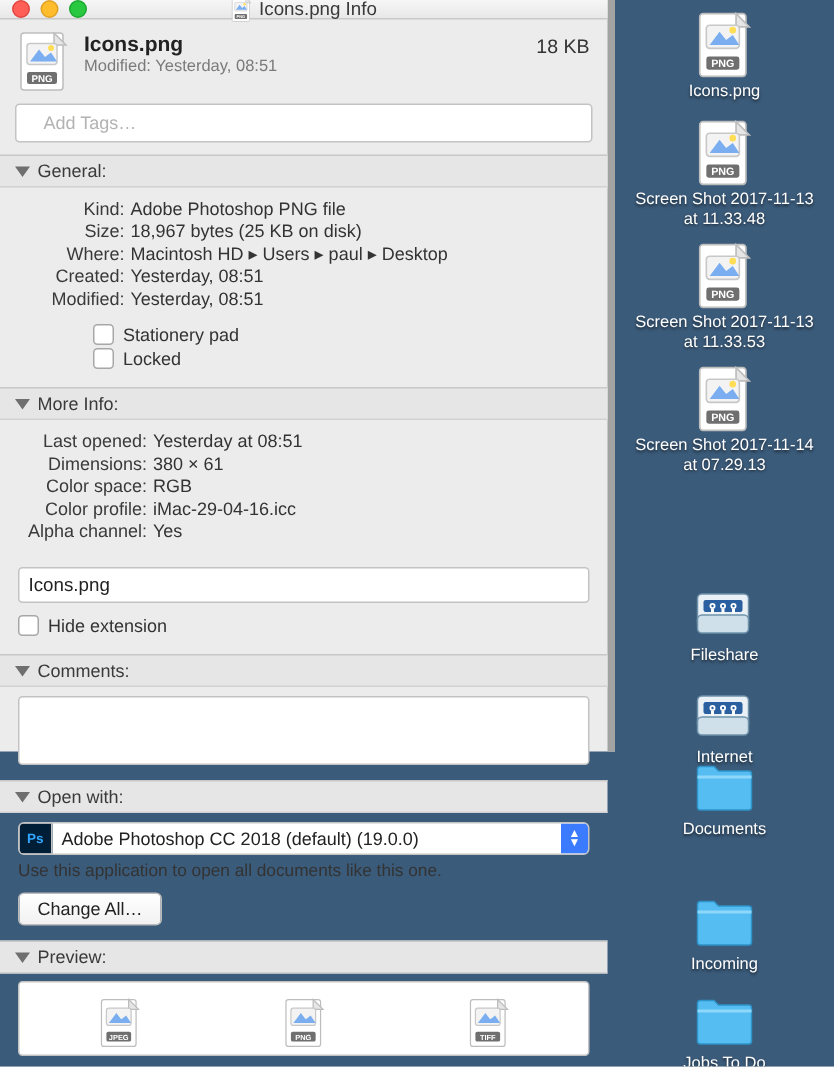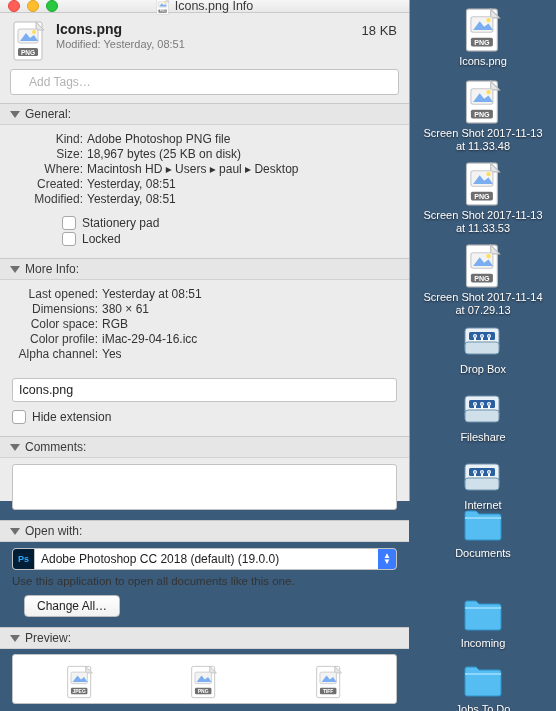--- a/index.html
+++ b/index.html
@@ -8,21 +8,21 @@
     font-family: -apple-system, "Helvetica Neue", Arial, sans-serif;
     font-size: 12px;
     background: #3b5b7a;
     overflow: hidden;
     position: relative;
   }
   .info-window {
     position: absolute; left: 0; top: 0;
     width: 410px; height: 501px;
     background: #ececec;
-    border-right: 1px solid #a3a3a3;
+    border-right: 5px solid #a3a3a3;
     display: flex; flex-direction: column;
   }
   .titlebar {
     height: 22px;
     background: linear-gradient(#f6f6f6,#e8e8e8);
     border-bottom: 1px solid #c9c9c9;
     display: flex; align-items: center;
     position: relative;
   }
   .traffic { display: flex; gap: 7px; margin-left: 8px; }
@@ -107,21 +107,21 @@
     width:18px; height:100%;
     background:#3b7bff; color:#fff;
     display:flex; flex-direction:column; align-items:center; justify-content:center;
     line-height:6px; font-size:8px;
   }
   .hint { font-size:11.5px; margin-top:5px; color:#333;}
   .btn {
     display:inline-block; margin-top:8px;
     background:linear-gradient(#fff,#f1f1f1);
     border:1px solid #bcbcbc; border-radius:4px;
-    padding:3px 12px; font-size:12px; color:#222;margin-left:12px;
+    padding:3px 12px; font-size:12px; color:#222;
   }
   .preview-area {
     margin:5px 12px 12px 12px;
     background:#fff; border:1px solid #c3c3c3;
     border-radius:3px;
     display:flex; justify-content:space-around;
     padding:10px 5px 4px 5px;
   }
   .thumb { display:flex; flex-direction:column; align-items:center; gap:4px; width:115px;}
 
@@ -358,26 +358,20 @@
         <use href="#png-doc"></use>
       </svg>
       <div class="lbl">Screen Shot 2017-11-13 at 11.33.53</div>
     </div>
     <div class="desk-item" style="top: 244px;">
       <svg width="38" height="44" viewBox="0 0 34 40">
         <use href="#png-doc"></use>
       </svg>
       <div class="lbl">Screen Shot 2017-11-14 at 07.29.13</div>
     </div>
-    <div class="desk-item" style="top: 322px;">
-      <svg width="44" height="38" viewBox="0 0 44 38">
-        <use href="#disk-share"></use>
-      </svg>
-      <div class="lbl">Drop Box</div>
-    </div>
     <div class="desk-item" style="top: 390px;">
       <svg width="44" height="38" viewBox="0 0 44 38">
         <use href="#disk-share"></use>
       </svg>
       <div class="lbl">Fileshare</div>
     </div>
     <div class="desk-item" style="top: 458px;">
       <svg width="44" height="38" viewBox="0 0 44 38">
         <use href="#disk-share"></use>
       </svg>

